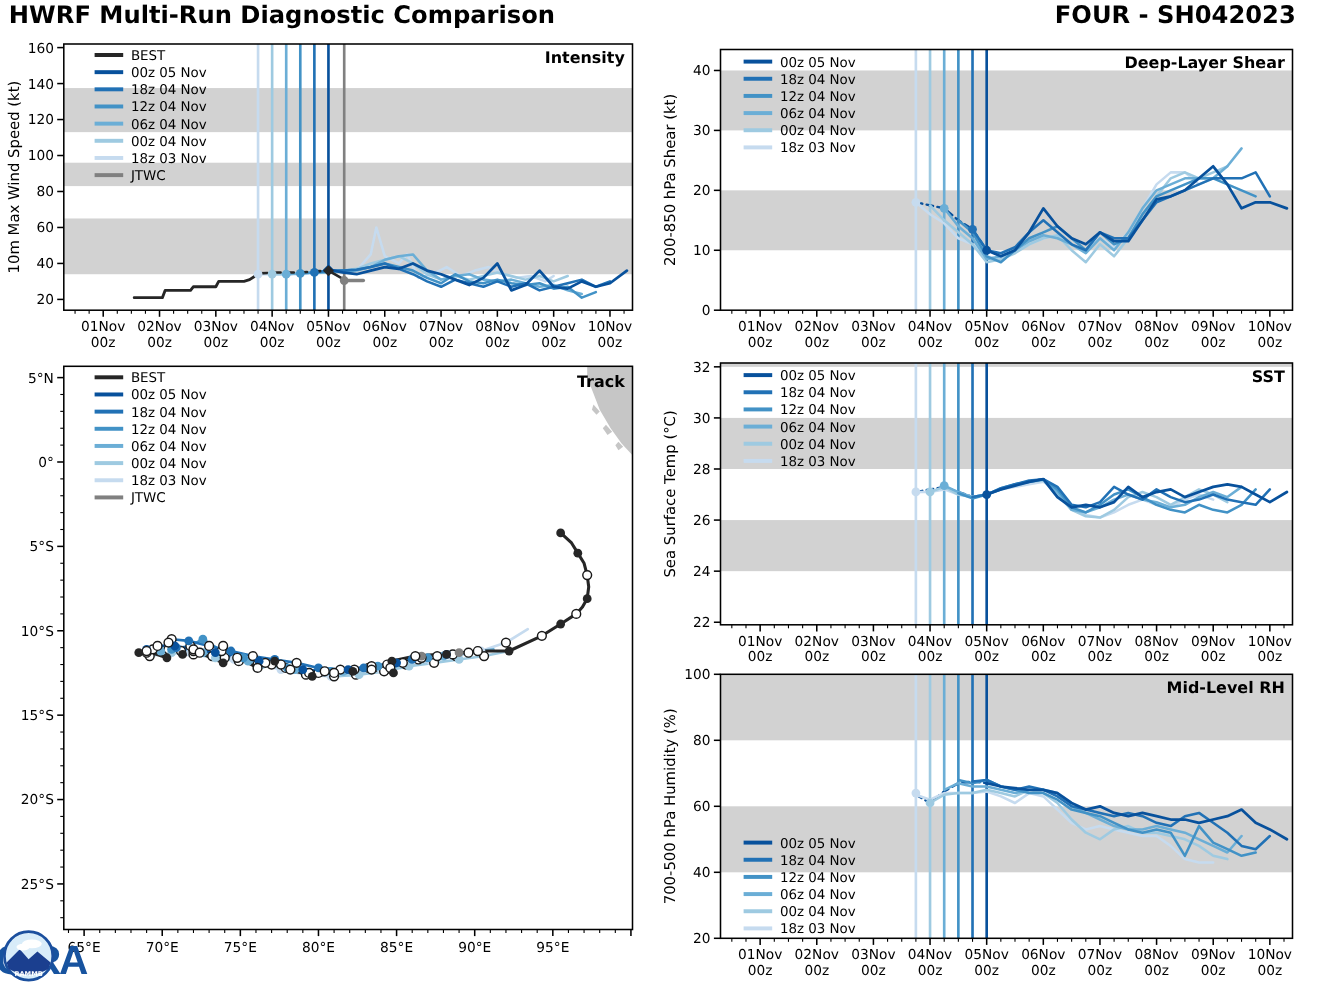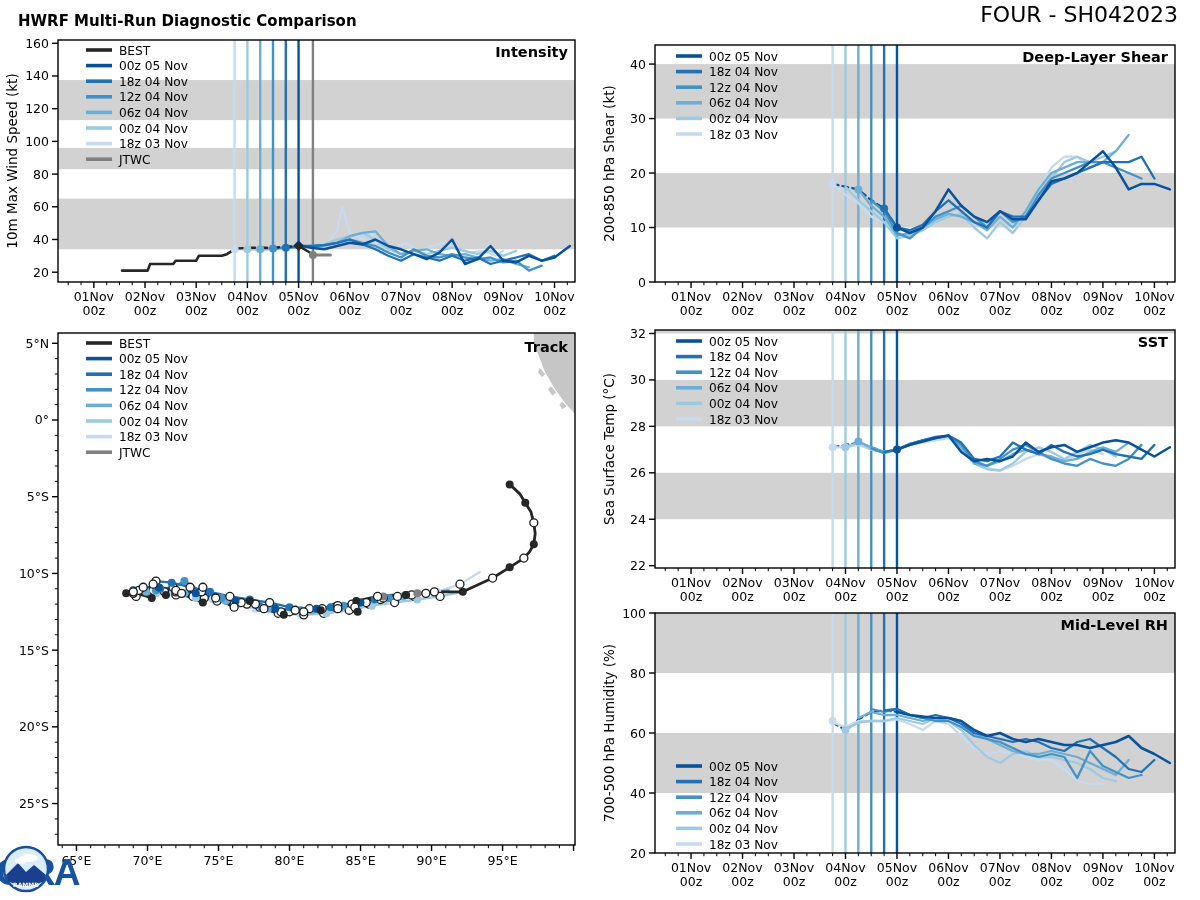--- a/index.html
+++ b/index.html
@@ -1,19 +1,19 @@
 <!DOCTYPE html>
 <html><head>
 <meta charset="utf-8">
 <style>
   html,body{margin:0;padding:0;background:#ffffff;}
   .page{position:relative;width:1200px;height:900px;background:#ffffff;overflow:hidden;
         font-family:"DejaVu Sans","Liberation Sans",sans-serif;}
-  .main-title{position:absolute;left:8px;top:2px;margin:10px;font-size:15px;font-weight:bold;color:#000;}
-  .storm-title{position:absolute;right:22px;top:2px;margin:0;font-size:22px;font-weight:normal;color:#000;}
+  .main-title{position:absolute;left:8px;top:2px;margin:0;font-size:22px;font-weight:bold;color:#000;}
+  .storm-title{position:absolute;right:22px;top:2px;margin:0;font-size:22px;font-weight:bold;color:#000;}
   svg{position:absolute;left:0;top:0;}
   .logo{position:absolute;left:2px;top:845px;height:54px;display:flex;align-items:center;gap:0px;}
   .cira-text{color:#17539f;font-weight:bold;font-size:37px;letter-spacing:-2px;line-height:1;
              font-family:"Liberation Sans",sans-serif;margin-left:-6px;}
 </style>
 </head>
 <body>
 
 <div class="page">
   <h1 class="main-title">HWRF Multi-Run Diagnostic Comparison</h1>

